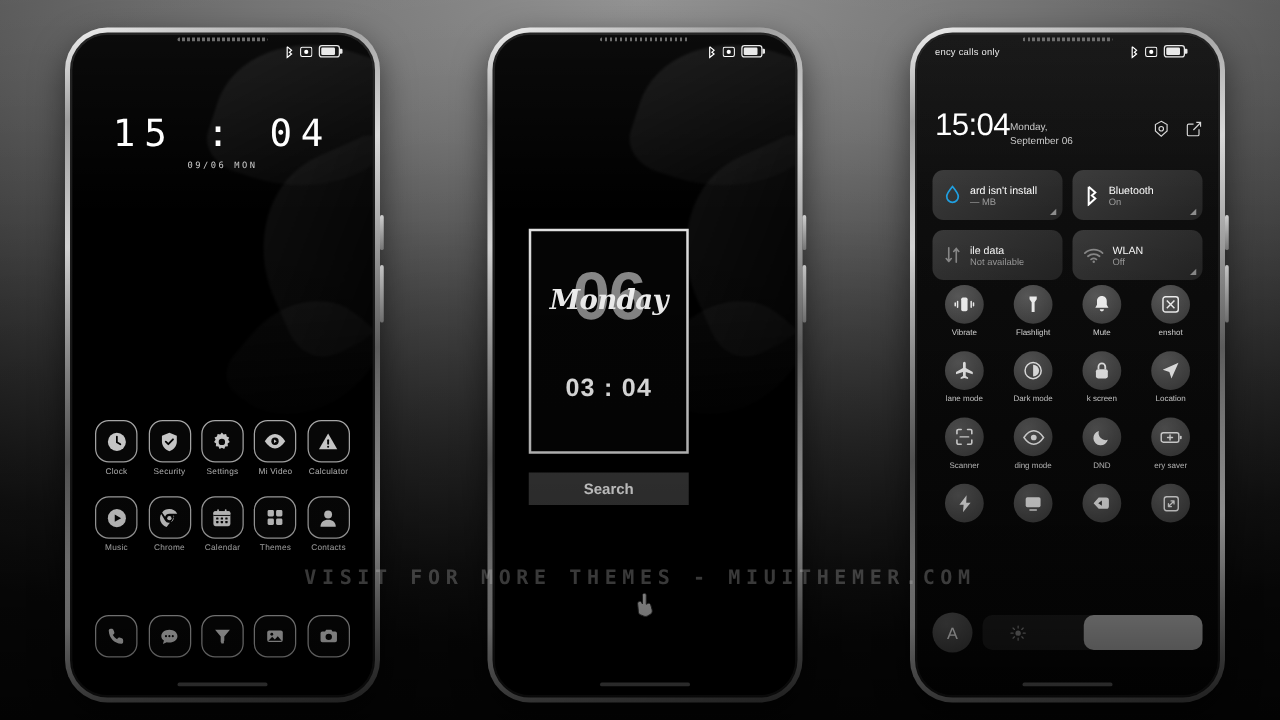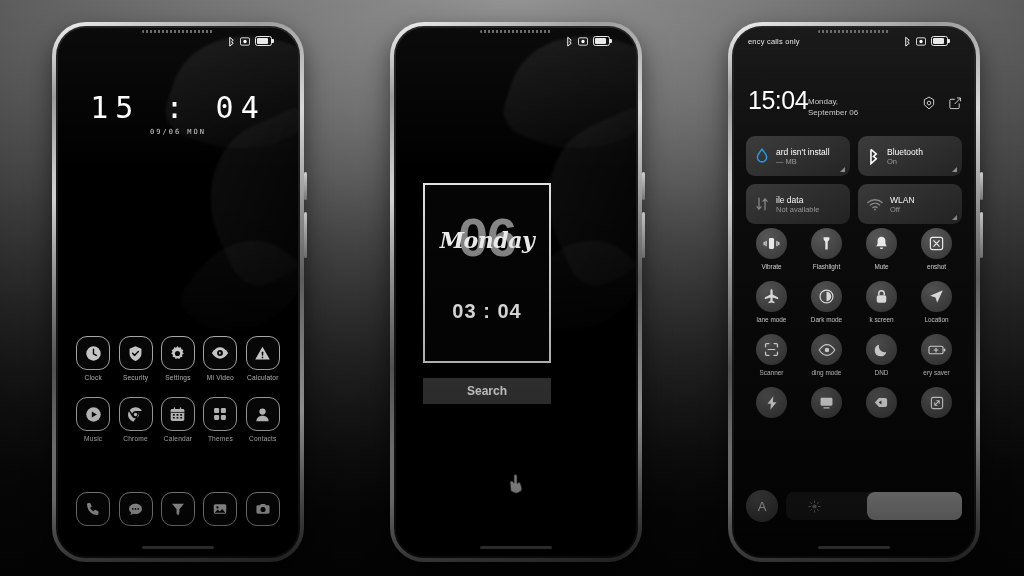--- a/index.html
+++ b/index.html
@@ -689,13 +689,14 @@
           <span class="fill" style="width: 54%;"></span>
         </span>
       </div>
 
       <div class="navbar"></div>
     </div>
     <div class="sidebtn" style="top:150px;height:28px;"></div>
     <div class="sidebtn" style="top:190px;height:46px;"></div>
   </div>
 
+  <div class="watermark">VISIT FOR MORE THEMES - MIUITHEMER.COM</div>
 </div>
 
 </body></html>

